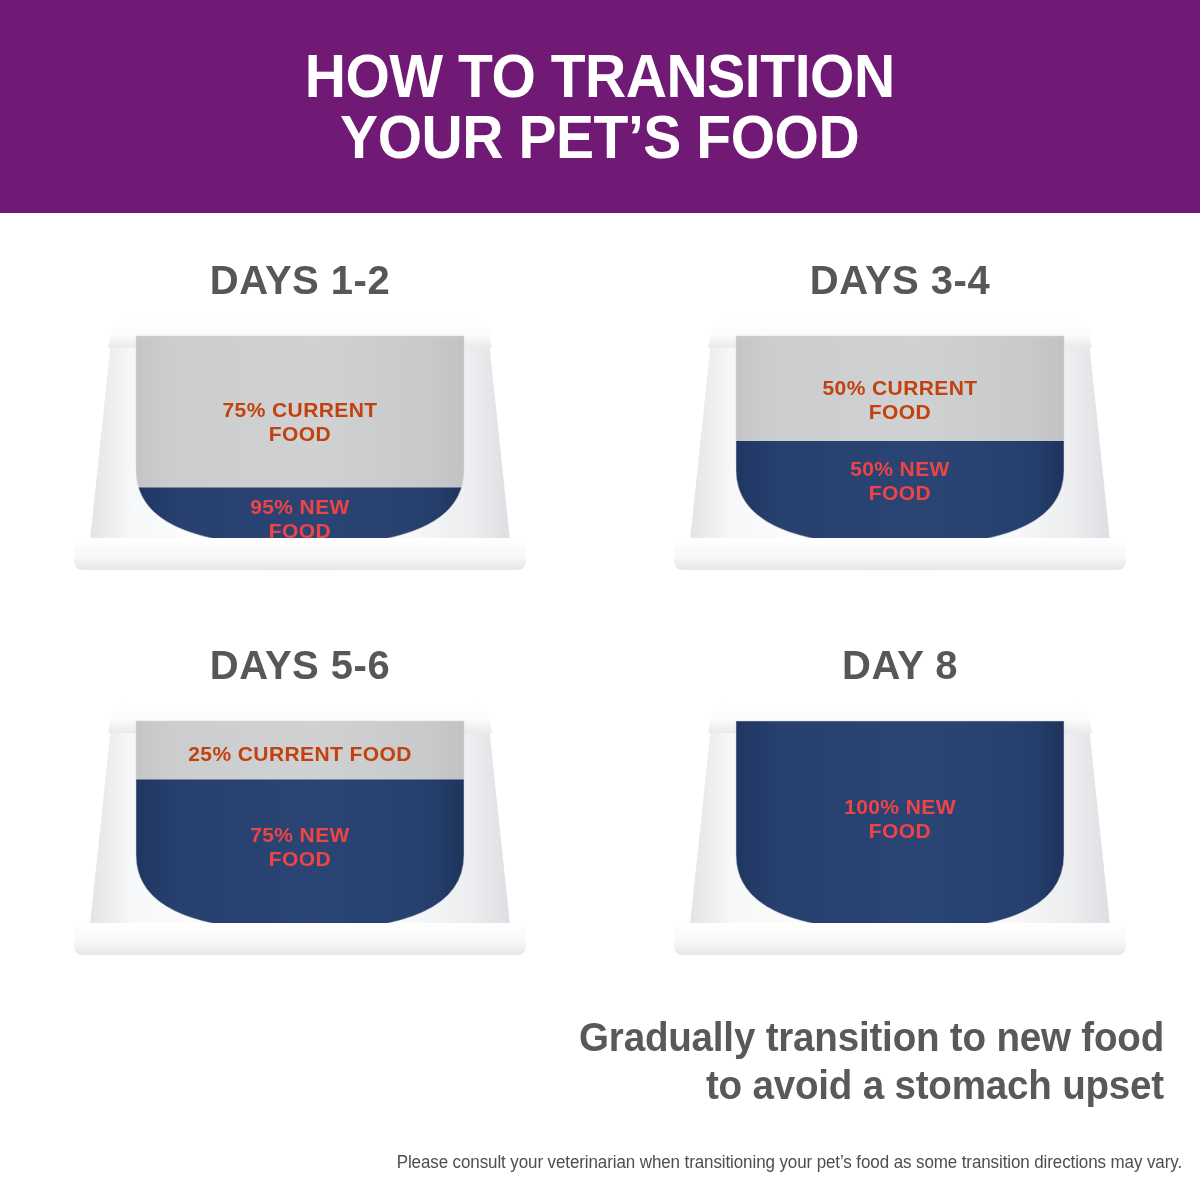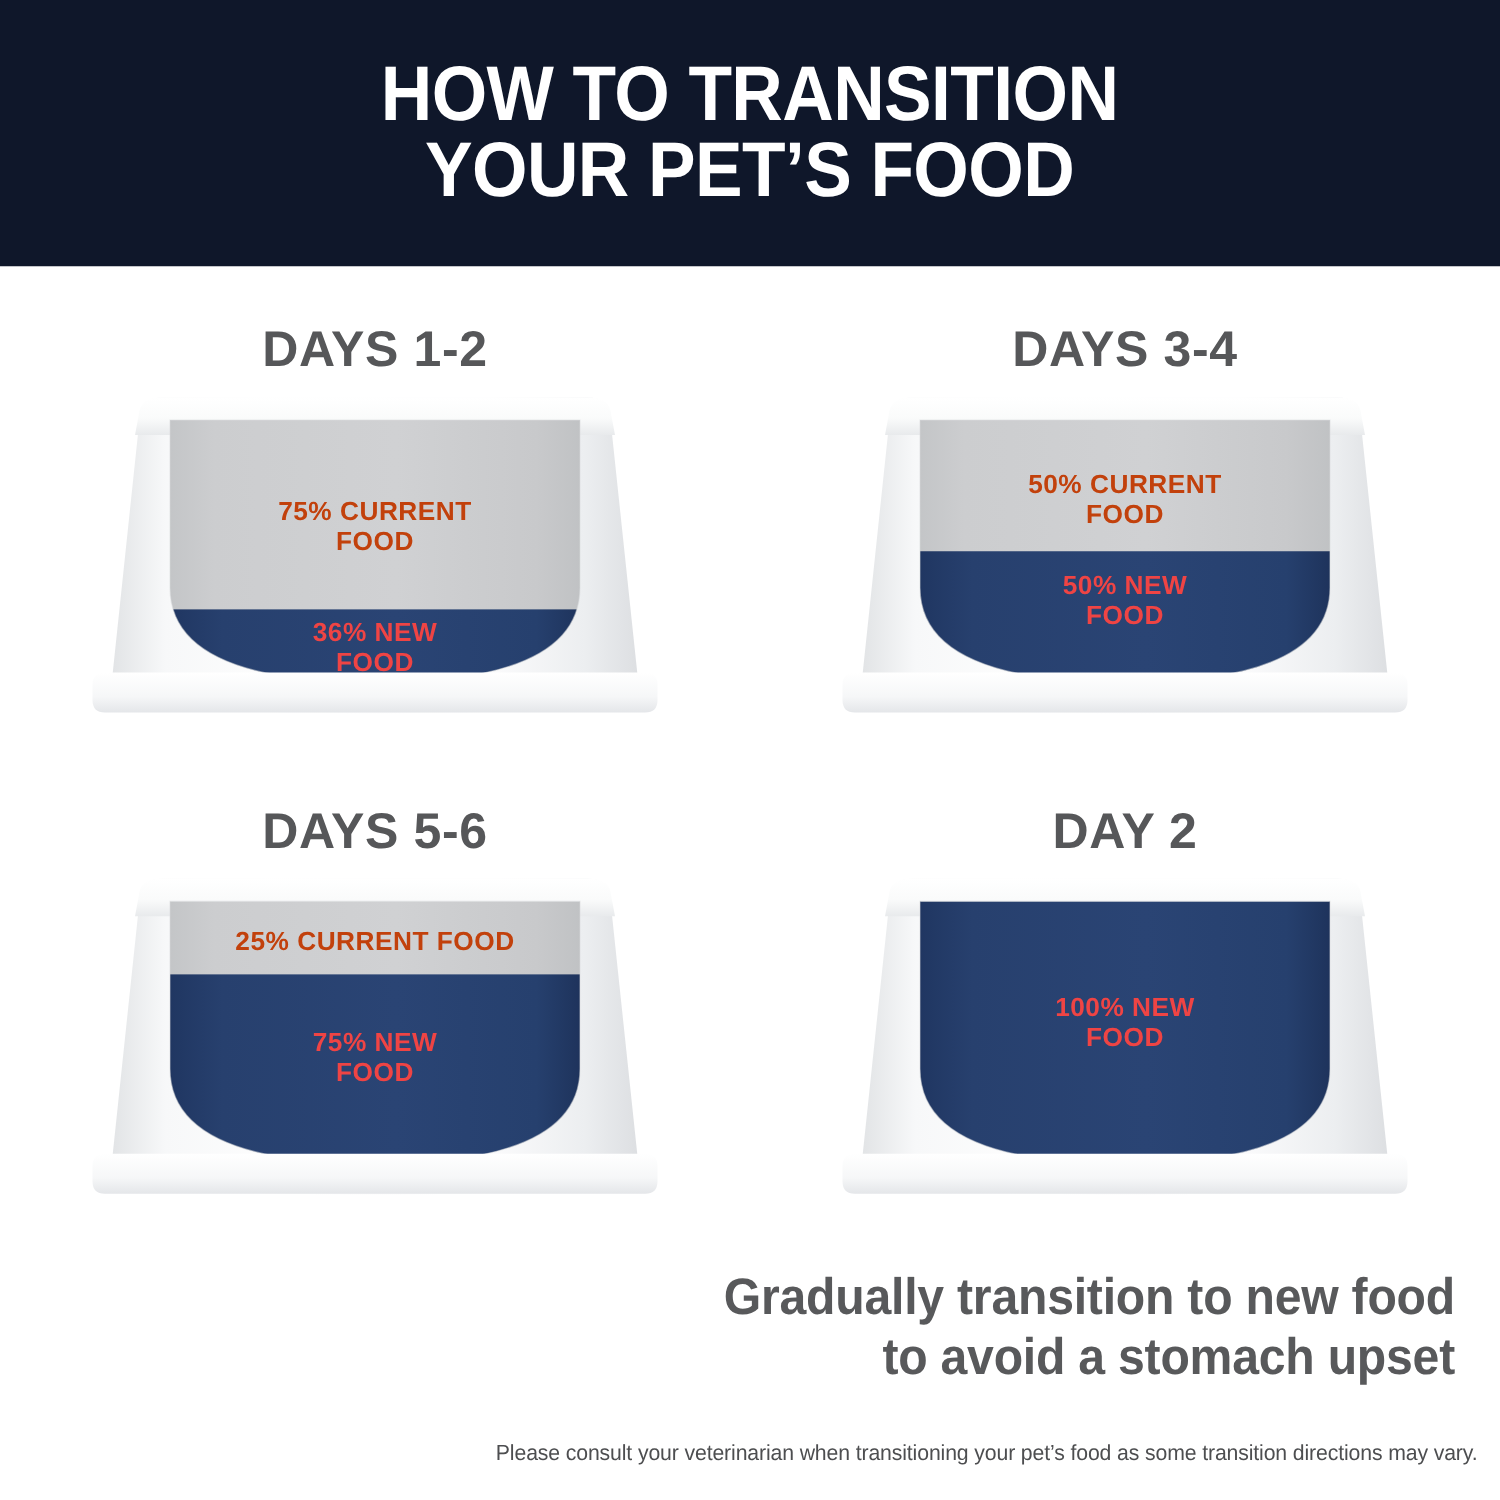--- a/index.html
+++ b/index.html
@@ -20,21 +20,21 @@
     height: 1200px;
   }
 
   
   .header {
     position: absolute;
     left: 0;
     top: 0;
     width: 1200px;
     height: 213px;
-    background: #0f172a;
+    background: #701a75;
     display: flex;
     align-items: center;
     justify-content: center;
   }
   .header-title {
     color: #ffffff;
     font-family: "Liberation Sans Narrow", "Liberation Sans", sans-serif;
     font-weight: bold;
     font-size: 62px;
     line-height: 0.98;
@@ -202,21 +202,21 @@
           <path d="M 88 8 L 432 8 Q 448 8 449 22 L 452 38 L 68 38 L 71 22 Q 72 8 88 8 Z" fill="url(#rimGrad1)"></path>
           <g clip-path="url(#wellClip1)">
             <rect x="90" y="20" width="340" height="220" fill="url(#grayFood1)"></rect>
             <rect x="90" y="177.5" width="340" height="80" fill="url(#blueFood1)"></rect>
           </g>
           <path d="M 96 26 L 424 26 L 424 160 Q 424 236 260 236 Q 96 236 96 160 Z" fill="none" stroke="#d9dbdd" stroke-width="1" opacity="0.5"></path>
           <path d="M 44 228 L 476 228 Q 486 228 486 238 L 486 250 Q 486 260 476 260 L 44 260 Q 34 260 34 250 L 34 238 Q 34 228 44 228 Z" fill="url(#baseGrad1)"></path>
         </svg>
         <div class="food-label label-current" style="top:88px;">75% CURRENT
 FOOD</div>
-        <div class="food-label label-new" style="top:185px;">36% NEW
+        <div class="food-label label-new" style="top:185px;">95% NEW
 FOOD</div>
       </div>
     </div>
 
     <div class="bowl-cell">
       <div class="day-label">DAYS 3-4</div>
       <div class="bowl-wrap">
         <svg class="bowl-svg" viewBox="0 0 520 270">
           <defs>
             <clipPath id="wellClip2">
@@ -259,21 +259,21 @@
           <path d="M 96 26 L 424 26 L 424 160 Q 424 236 260 236 Q 96 236 96 160 Z" fill="none" stroke="#d9dbdd" stroke-width="1" opacity="0.5"></path>
           <path d="M 44 228 L 476 228 Q 486 228 486 238 L 486 250 Q 486 260 476 260 L 44 260 Q 34 260 34 250 L 34 238 Q 34 228 44 228 Z" fill="url(#baseGrad1)"></path>
         </svg>
         <div class="food-label label-current" style="top:47px;">25% CURRENT FOOD</div>
         <div class="food-label label-new" style="top:128px;">75% NEW
 FOOD</div>
       </div>
     </div>
 
     <div class="bowl-cell">
-      <div class="day-label">DAY 2</div>
+      <div class="day-label">DAY 8</div>
       <div class="bowl-wrap">
         <svg class="bowl-svg" viewBox="0 0 520 270">
           <defs>
             <clipPath id="wellClip4">
               <path d="M 96 26 L 424 26 L 424 160 Q 424 236 260 236 Q 96 236 96 160 Z"></path>
             </clipPath>
           </defs>
           <ellipse cx="260" cy="250" rx="215" ry="11" fill="url(#shadow1)"></ellipse>
           <path d="M 50 230 L 72 22 Q 74 8 90 8 L 430 8 Q 446 8 448 22 L 470 230 Z" fill="url(#bodyGrad1)"></path>
           <path d="M 88 8 L 432 8 Q 448 8 449 22 L 452 38 L 68 38 L 71 22 Q 72 8 88 8 Z" fill="url(#rimGrad1)"></path>

